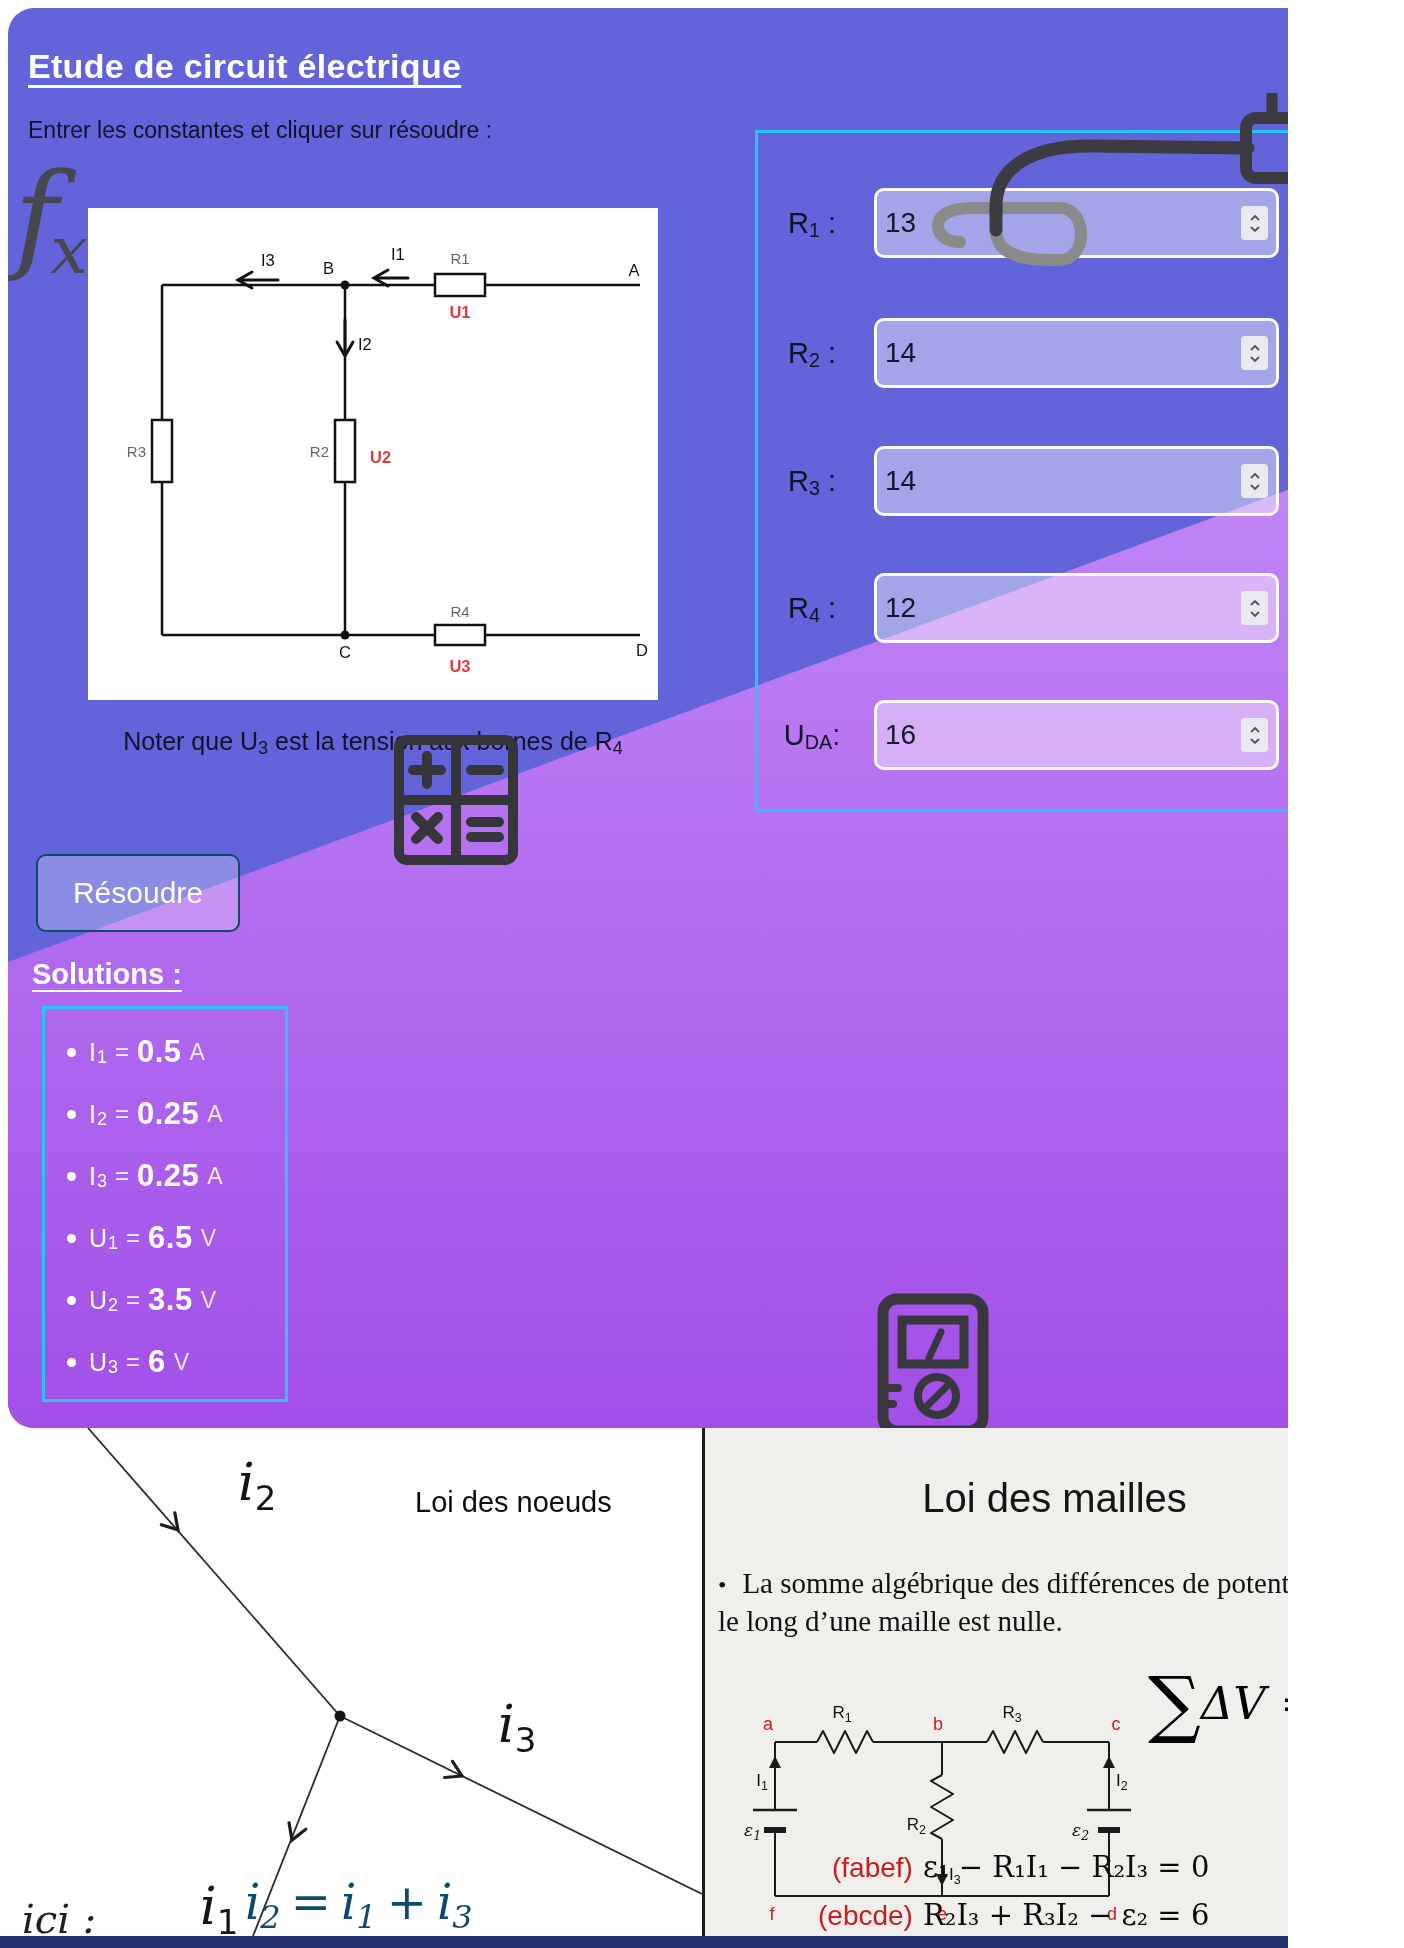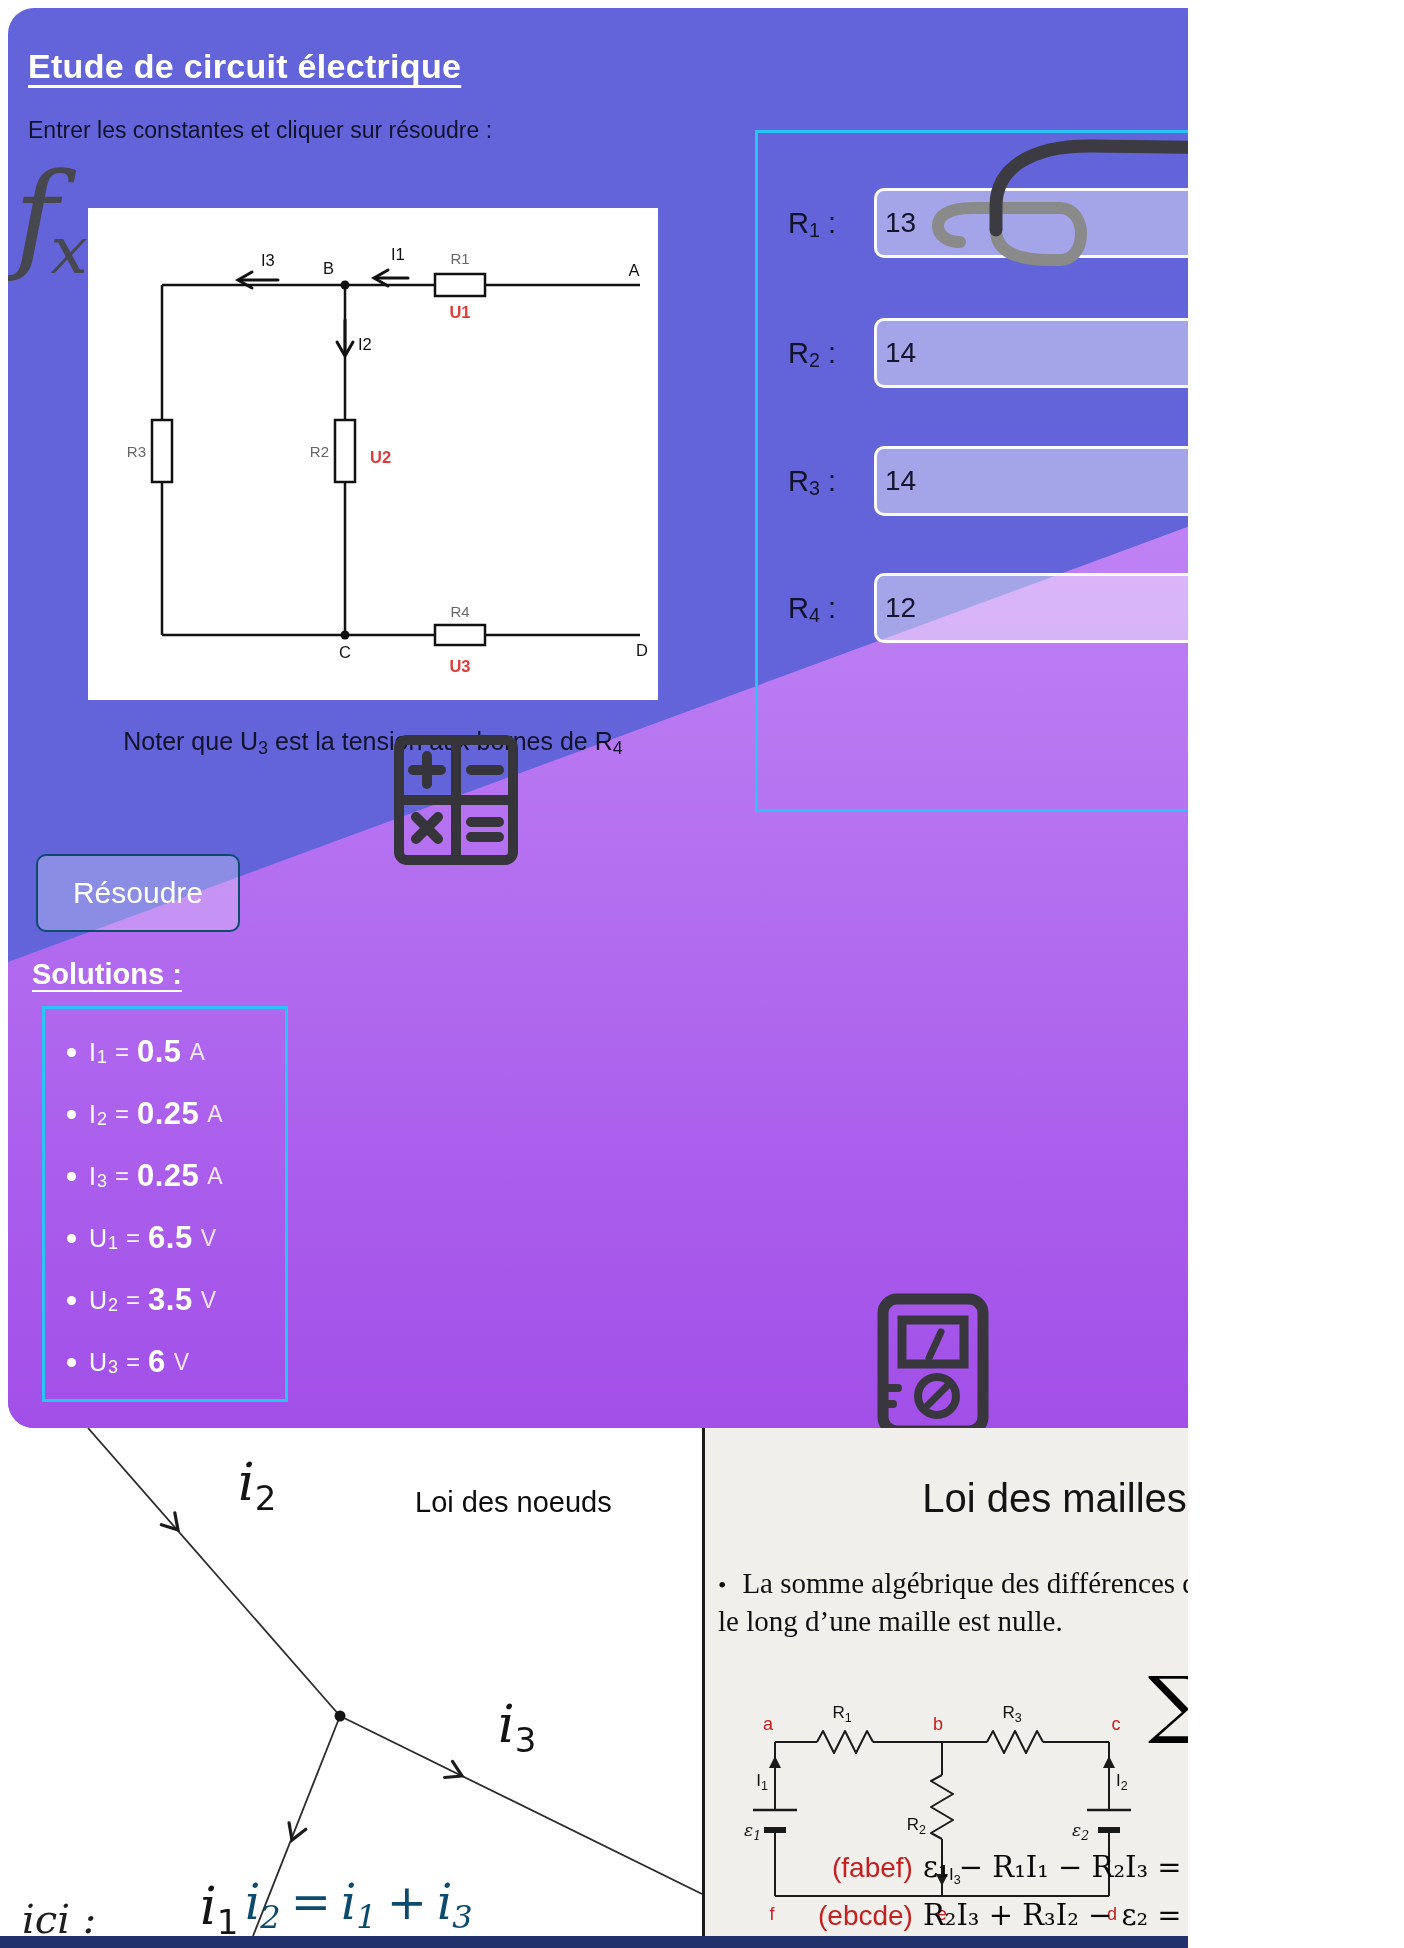--- a/index.html
+++ b/index.html
@@ -1,16 +1,16 @@
 <!DOCTYPE html>
 <html><head>
 <meta charset="utf-8">
 <style>
   html,body{margin:0;padding:0;background:#ffffff;}
-  #app{position:relative;width:1188px;height:1948px;overflow:hidden;background:#ffffff;
+  #app{position:relative;width:1288px;height:1948px;overflow:hidden;background:#ffffff;
        font-family:"Liberation Sans","DejaVu Sans",sans-serif;}
   
   .card{position:absolute;left:8px;top:8px;width:1388px;height:1420px;background:#6364d9;
         border-radius:26px;overflow:hidden;}
   .card .diag{position:absolute;left:0;top:0;width:100%;height:100%;z-index:0;
         background:linear-gradient(180deg,#c288f6 30%,#a24fe8 100%);
         clip-path:polygon(0 954px,1388px 442px,1388px 1420px,0 1420px);}
   .page-title{position:absolute;left:20px;top:16px;z-index:3;color:#ffffff;font-size:34px;
         font-weight:700;text-decoration:underline;text-underline-offset:7px;letter-spacing:.3px;}
   .instruction{position:absolute;left:20px;top:86px;z-index:3;color:#12122b;font-size:23px;}
@@ -210,20 +210,34 @@
           <svg width="12" height="8" viewBox="0 0 12 8">
               <path d="M2 6 L6 2 L10 6" stroke="#555" stroke-width="1.8" fill="none"></path>
             </svg>
           <svg width="12" height="8" viewBox="0 0 12 8">
               <path d="M2 2 L6 6 L10 2" stroke="#555" stroke-width="1.8" fill="none"></path>
             </svg>
         </div>
       </div>
     </div>
 
+    <div class="input-row" style="top:692px">
+      <div class="row-label"><span>U</span><span class="sub">DA</span><span>:</span></div>
+      <div class="field">
+        <input type="text" value="16" style="">
+        <div class="spinner">
+          <svg width="12" height="8" viewBox="0 0 12 8">
+              <path d="M2 6 L6 2 L10 6" stroke="#555" stroke-width="1.8" fill="none"></path>
+            </svg>
+          <svg width="12" height="8" viewBox="0 0 12 8">
+              <path d="M2 2 L6 6 L10 2" stroke="#555" stroke-width="1.8" fill="none"></path>
+            </svg>
+        </div>
+      </div>
+    </div>
 
     <svg class="plug-icon" width="450" height="280" viewBox="0 0 450 280">
       <path d="M88 137 C88 160 112 167 142 167 L152 167 C180 167 180 115 152 115 L65 115 C40 115 30 123 30 133 C30 143 40 149 52 149" stroke="#8a8a8a" stroke-width="12" fill="none" stroke-linecap="round"></path>
       <path d="M340 55 L185 53 C120 52 88 77 88 113 V137" stroke="#3b3b41" stroke-width="13" fill="none" stroke-linecap="round"></path>
       <rect x="338" y="25" width="54" height="60" rx="10" stroke="#3b3b41" stroke-width="12" fill="none"></rect>
       <path d="M392 42 H426 M392 70 H426" stroke="#3b3b41" stroke-width="11" stroke-linecap="round" fill="none"></path>
       <path d="M364 0 V24" stroke="#3b3b41" stroke-width="11" stroke-linecap="round" fill="none"></path>
     </svg>
 
     <svg class="calc-icon" width="126" height="132" viewBox="0 0 126 132">

